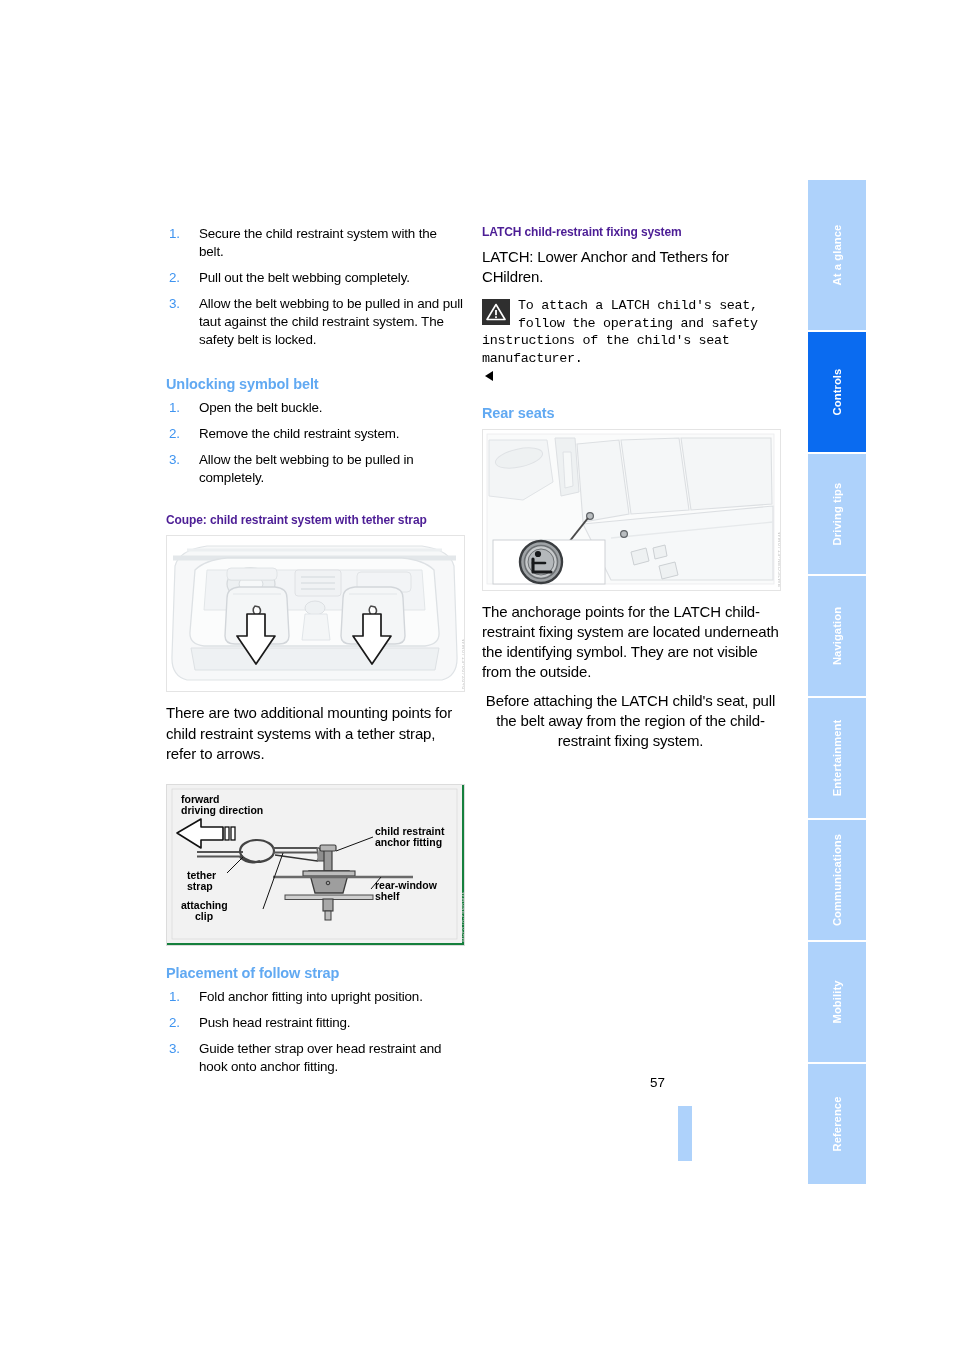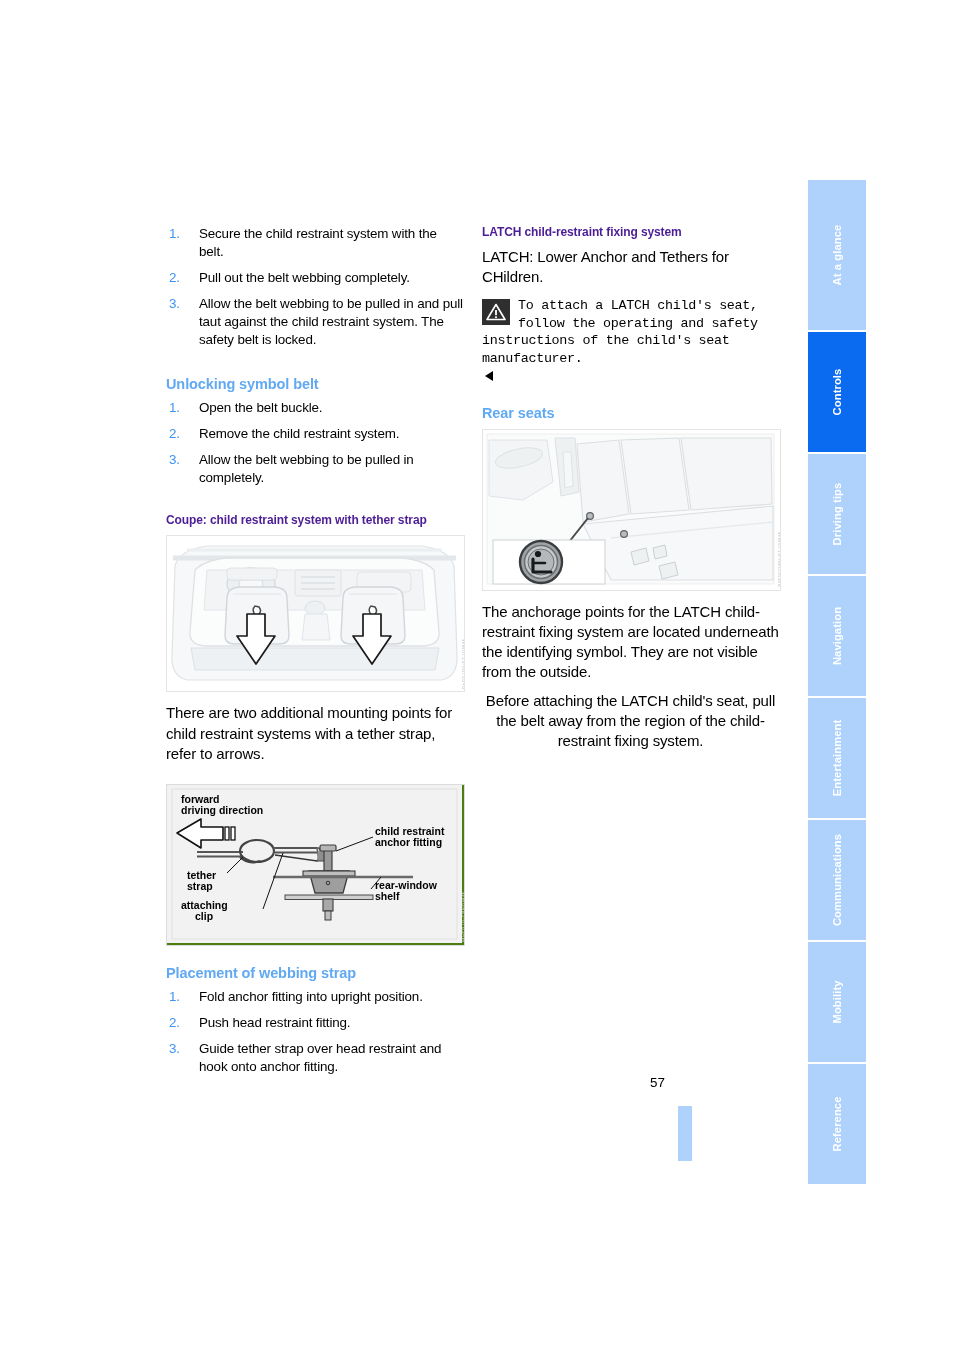--- a/index.html
+++ b/index.html
@@ -139,21 +139,21 @@
     width: 297px;
     height: 155px;
     border: 1px solid #e4e4e4;
     overflow: hidden;
   }
   
   .fig-tether {
     width: 297px;
     height: 160px;
     border: 1px solid #dcdcdc;
-    background: #4d7c0f;
+    background: #15803d;
     overflow: hidden;
   }
   
   .fig-seats {
     width: 297px;
     height: 160px;
     border: 1px solid #e4e4e4;
     overflow: hidden;
   }
 
@@ -335,21 +335,21 @@
 
         <line x1="96" y1="124" x2="116" y2="68" stroke="#111" stroke-width="1"></line>
         <text x="14" y="124" font-family="Liberation Sans, sans-serif" font-size="10.5" font-weight="bold" fill="#000">attaching</text>
         <text x="28" y="135" font-family="Liberation Sans, sans-serif" font-size="10.5" font-weight="bold" fill="#000">clip</text>
       </svg>
       <div class="credit">WW0NEJ-0705AW</div>
     </div>
 
     <div class="spacer-md"></div>
 
-    <h3 class="minor">Placement of webbing strap</h3>
+    <h3 class="minor">Placement of follow strap</h3>
     <ol class="steps">
       <li><span class="num">1.</span><span>Fold anchor fitting into upright position.</span></li>
       <li><span class="num">2.</span><span>Push head restraint fitting.</span></li>
       <li><span class="num">3.</span><span>Guide tether strap over head restraint and hook onto anchor fitting.</span></li>
     </ol>
   </div>
 
   <div class="col col-right">
 
     <h2 class="major">LATCH child-restraint fixing system</h2>

